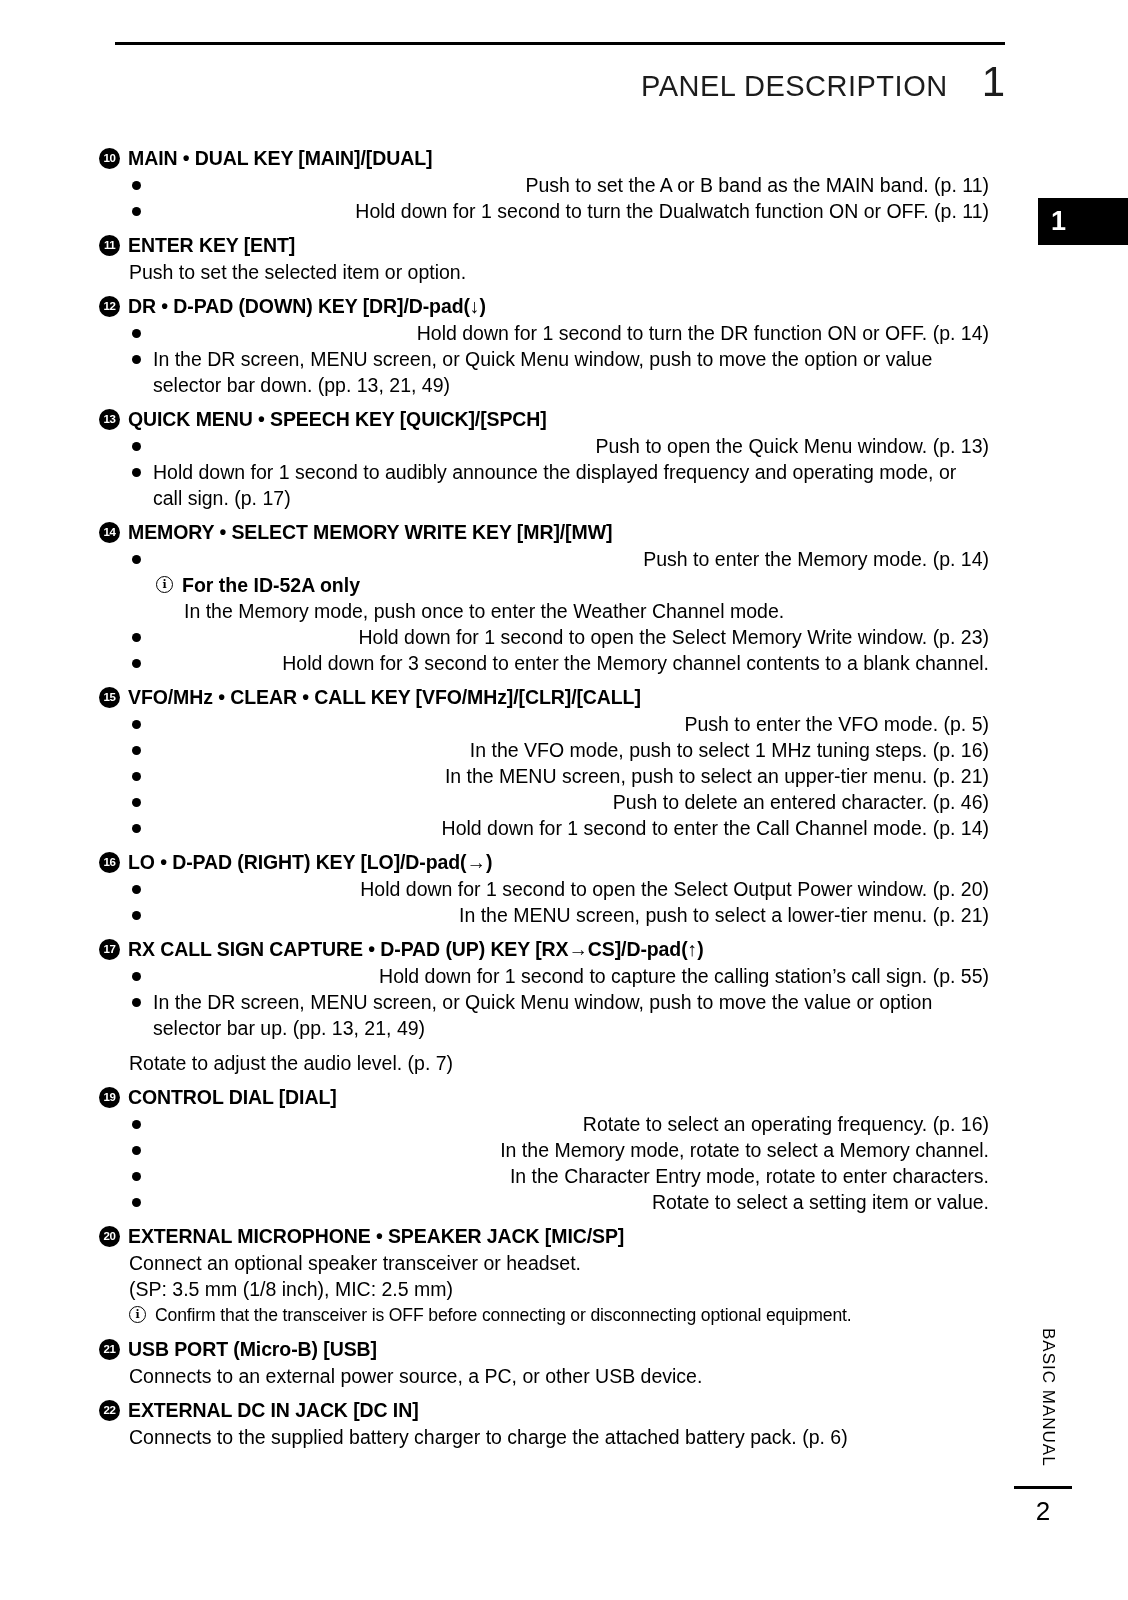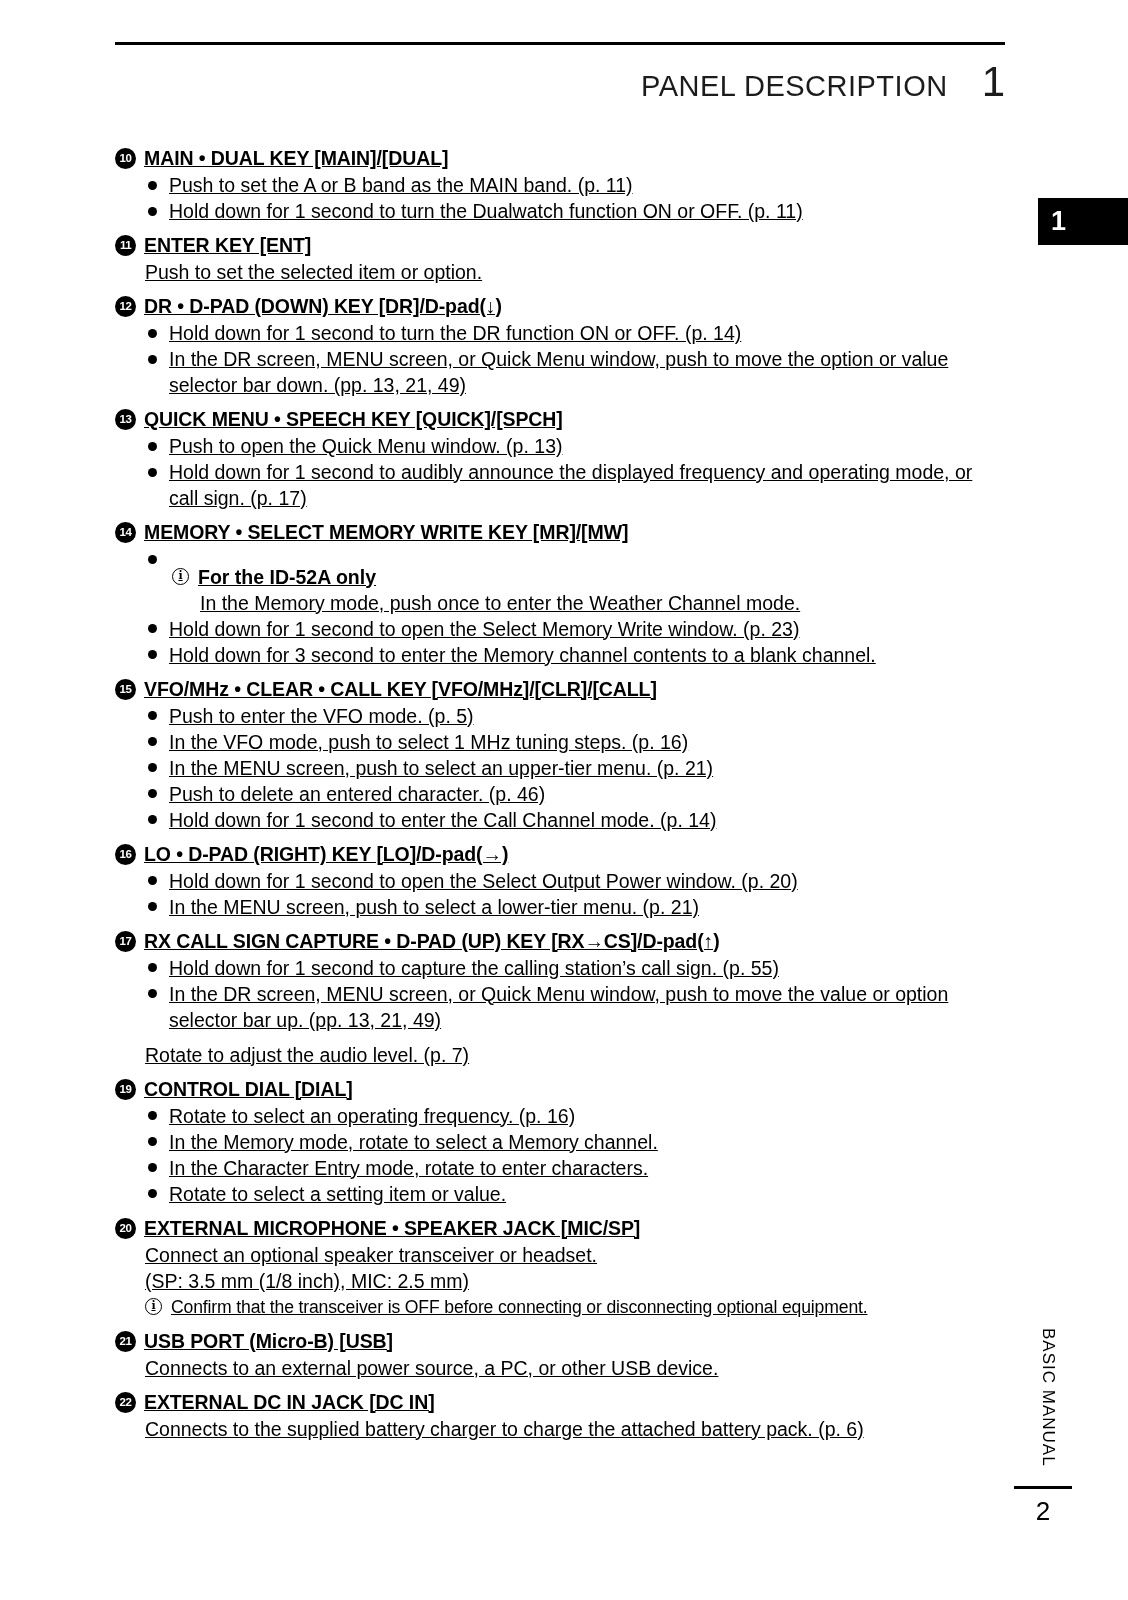--- a/index.html
+++ b/index.html
@@ -44,24 +44,23 @@
     width: 90px; height: 47px;
     background: #000;
     color: #fff;
     font-size: 27px;
     font-weight: bold;
     line-height: 47px;
     padding-left: 13px;
   }
   .content {
     position: absolute;
-    left: 115px; top: 146px;
+    left: 99px; top: 146px;
     width: 890px;
     font-size: 19.5px;
-    text-decoration: underline;
   }
   .section + .section { margin-top: 9px; }
   .heading-row {
     display: flex;
     align-items: center;
     gap: 8px;
     font-weight: bold;
     line-height: 25px;
     margin-bottom: 1px;
     letter-spacing: -0.1px;
@@ -73,21 +72,21 @@
     background: #000;
     color: #fff;
     font-size: 11.5px;
     font-weight: bold;
     letter-spacing: -0.5px;
     display: inline-flex;
     align-items: center;
     justify-content: center;
   }
   .item { display: flex; align-items: flex-start; line-height: 26px; }
-  .item.bullet { padding-left: 33px; }
+  .item.bullet { padding-left: 33px; justify-content: space-between; }
   .dot {
     flex: 0 0 auto;
     width: 9px; height: 9px;
     background: #000;
     border-radius: 50%;
     margin: 8.5px 12px 0 0;
   }
   .item.plain { padding-left: 30px; }
   .item.note-bold { padding-left: 57px; font-weight: bold; }
   .item.note-sub { padding-left: 85px; }
@@ -189,20 +188,21 @@
           <span class="text">Hold down for 1 second to audibly announce the displayed frequency and operating mode, or call sign. (p. 17)</span>
         </div>
       </div>
       <div class="section">
         <div class="heading-row">
           <span class="cnum">14</span>
           <span class="heading-text">MEMORY • SELECT MEMORY WRITE KEY [MR]/[MW]</span>
         </div>
         <div class="item bullet">
           <span class="dot"></span>
+          <span class="text">Push to enter the Memory mode. (p. 14)</span>
         </div>
         <div class="item note-bold">
           <span class="info">i</span>
           <span class="text">For the ID-52A only</span>
         </div>
         <div class="item note-sub">
           <span class="text">In the Memory mode, push once to enter the Weather Channel mode.</span>
         </div>
         <div class="item bullet">
           <span class="dot"></span>

